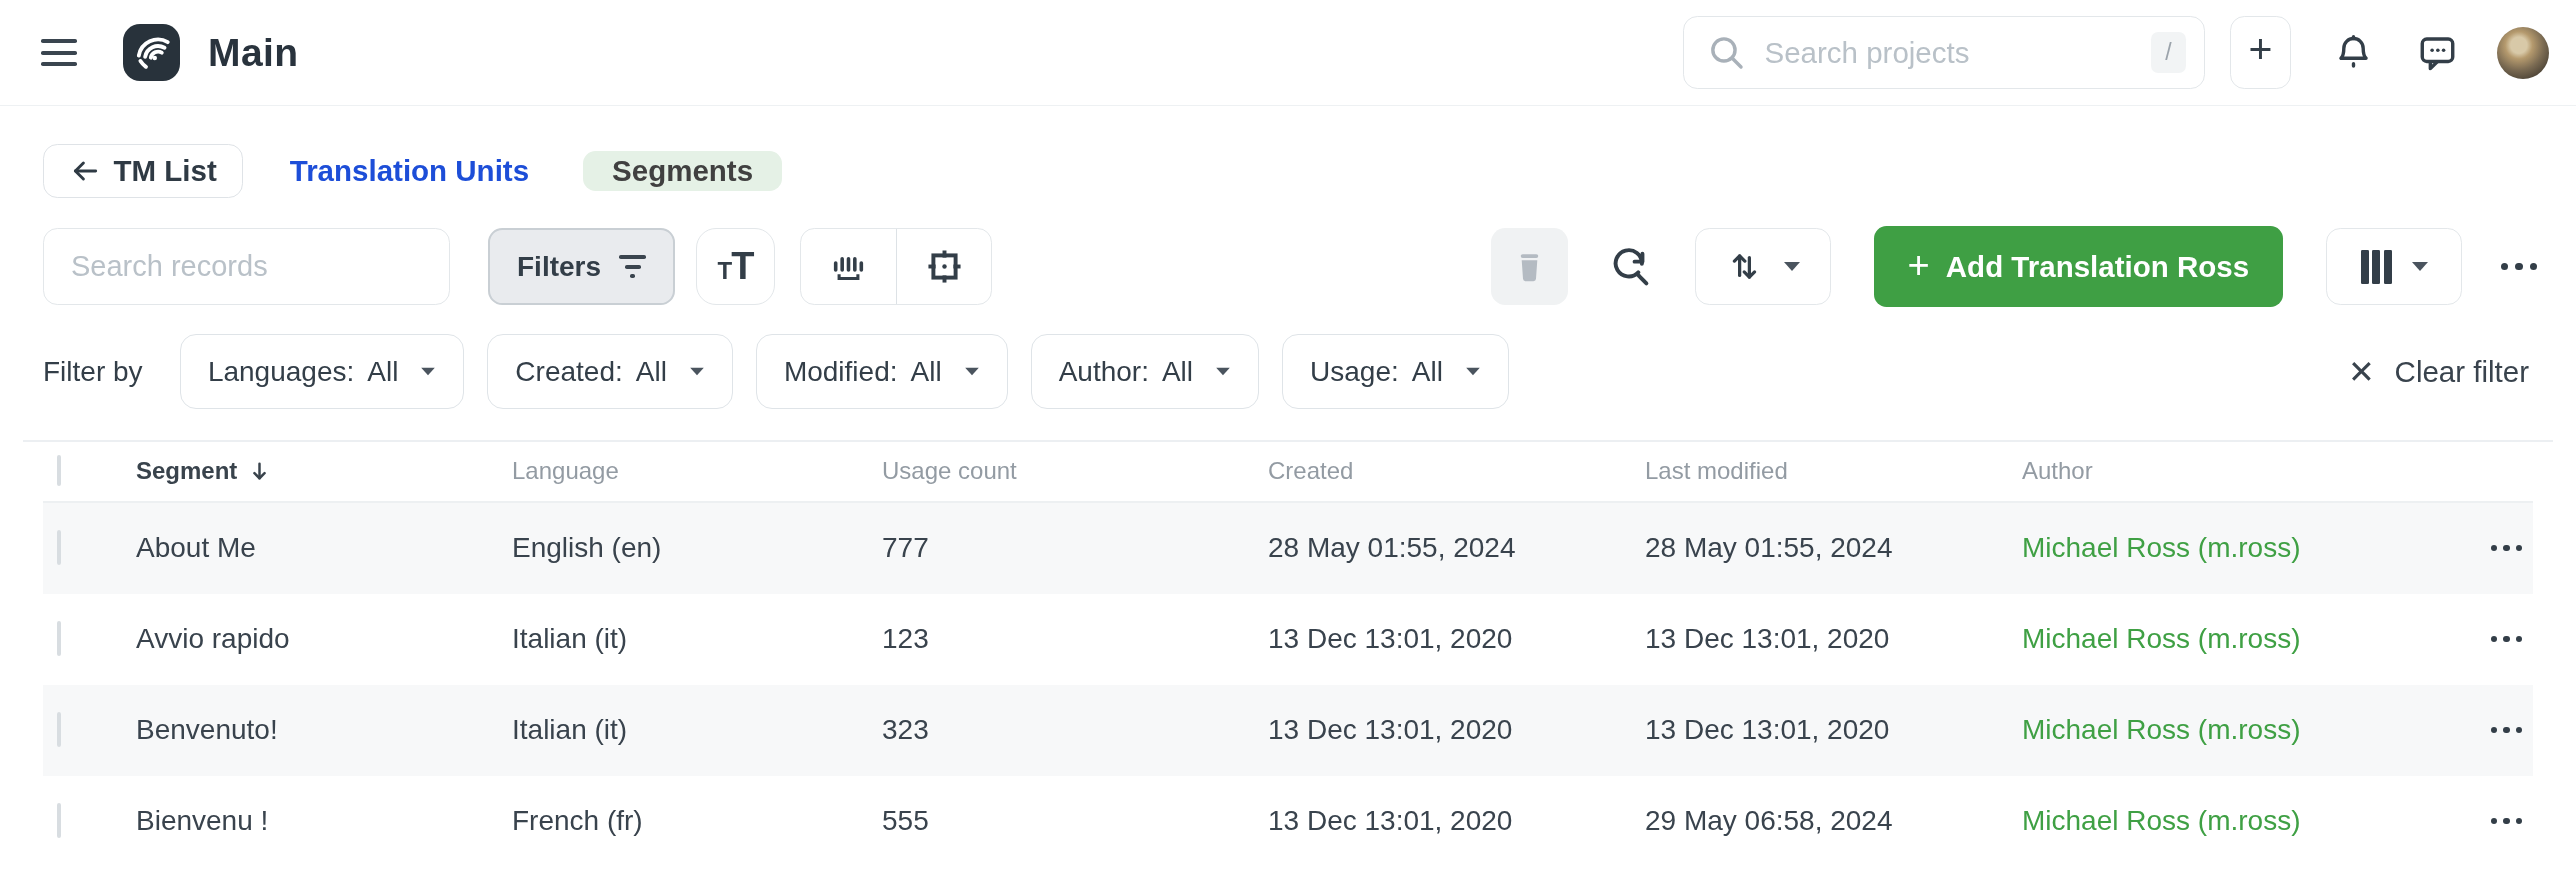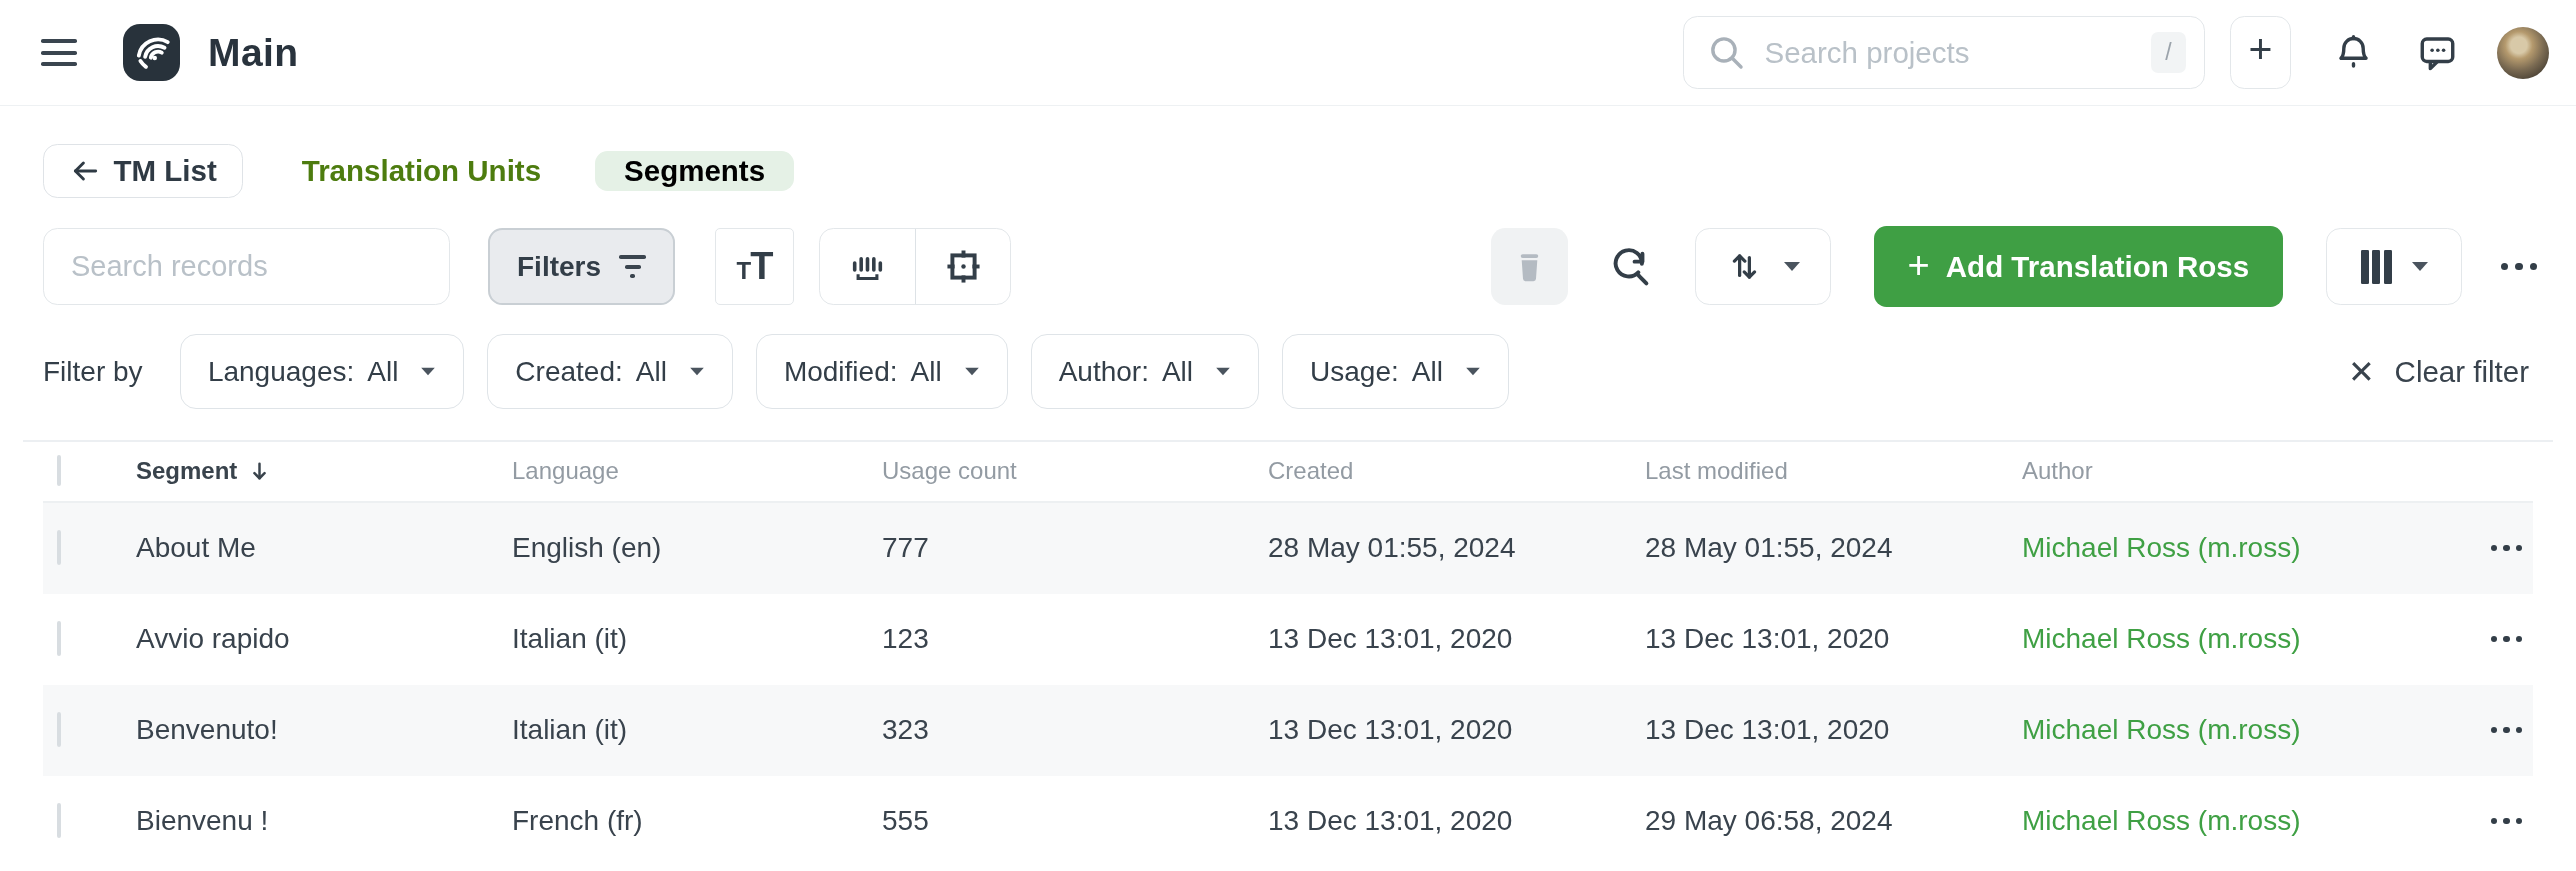--- a/index.html
+++ b/index.html
@@ -25,36 +25,36 @@
     display:grid; place-items:center; line-height:1; padding-bottom:5.4px; }
   .tb-iconbtn { border:none; background:none; margin-left:41px; cursor:pointer; display:grid; place-items:center; }
   .avatar { width:52px; height:52px; border-radius:50%; margin-left:38px; cursor:pointer;
     background: radial-gradient(circle at 42% 35%, #d8c9a8 0 18%, #b59a6e 30%, #7a6a52 55%, #4c4336 80%, #2e2a22 100%); }
 
   
   .tabsrow { display:flex; align-items:center; padding:29px 43px 0 43px; height:100px; }
   .btn-back { height:54px; border:1.8px solid #dfe3e7; border-radius:14.3px; background:#fff; cursor:pointer;
     display:flex; align-items:center; gap:12.5px; padding:0 25px; font-size:29.5px; font-weight:600; color:#2f3a44;
     font-family:inherit; }
-  .tab { font-size:29.5px; font-weight:600; color:#4d7c0f; margin-left:59px; cursor:pointer; background:none; border:none; font-family:inherit; }
-  .tab.active { background:#e5f1e6; color:#000000; border-radius:12.5px; padding:3px 29px; margin-left:54px; }
+  .tab { font-size:29.5px; font-weight:600; color:#1d4ed8; margin-left:47px; cursor:pointer; background:none; border:none; font-family:inherit; }
+  .tab.active { background:#e5f1e6; color:#404040; border-radius:12.5px; padding:3px 29px; margin-left:54px; }
 
   
   .toolbar { display:flex; align-items:center; padding:21.5px 39px 0 43px; height:100px; }
   .input-records { width:407px; height:77px; border:1.8px solid #e3e7ea; border-radius:14.3px;
     font-size:29px; color:#333e48; padding:0 27px; font-family:inherit; outline:none; }
   .input-records::placeholder { color:#b9c1c8; }
   .btn-filters { margin-left:38px; height:77px; background:#e9ebee; border:2.2px solid #c9cfd4; border-radius:14.3px;
     display:flex; align-items:center; gap:18px; padding:0 27px; font-size:28px; font-weight:600; color:#333e48;
     cursor:pointer; font-family:inherit; }
   .filter-ico { display:flex; flex-direction:column; align-items:center; gap:5.4px; }
   .filter-ico i { display:block; height:4px; background:#3a444e; border-radius:1.8px; }
   .filter-ico i:nth-child(1){ width:27px; } .filter-ico i:nth-child(2){ width:16px; } .filter-ico i:nth-child(3){ width:5.4px; }
-  .btn-icon { min-width:79px; height:77px; border:1.8px solid #e3e7ea; border-radius:5px; background:#fff;
-    display:grid; place-items:center; margin-left:40px; cursor:pointer; }
+  .btn-icon { min-width:79px; height:77px; border:1.8px solid #e3e7ea; border-radius:20px; background:#fff;
+    display:grid; place-items:center; margin-left:21px; cursor:pointer; }
   .tT { font-weight:800; color:#333e48; letter-spacing:-0.9px; }
   .tT .sm { font-size:24px; } .tT .bg { font-size:38px; }
   .btn-group { display:flex; margin-left:25px; border:1.8px solid #e3e7ea; border-radius:14.3px; background:#fff; overflow:hidden; }
   .btn-group .cell { width:95px; height:75px; display:grid; place-items:center; background:none; border:none; cursor:pointer; }
   .btn-group .cell + .cell { border-left:1.8px solid #dde2e6; }
   .tb-spacer { flex:1; }
   .btn-trash { width:77px; height:77px; background:#f0f2f3; border:none; border-radius:14.3px;
     display:grid; place-items:center; cursor:default; }
   .btn-plain { border:none; background:none; margin-left:39px; cursor:pointer; display:grid; place-items:center; }
   .btn-drop { margin-left:43px; width:136px; height:77px; border:1.8px solid #e3e7ea; border-radius:14.3px; background:#fff;

